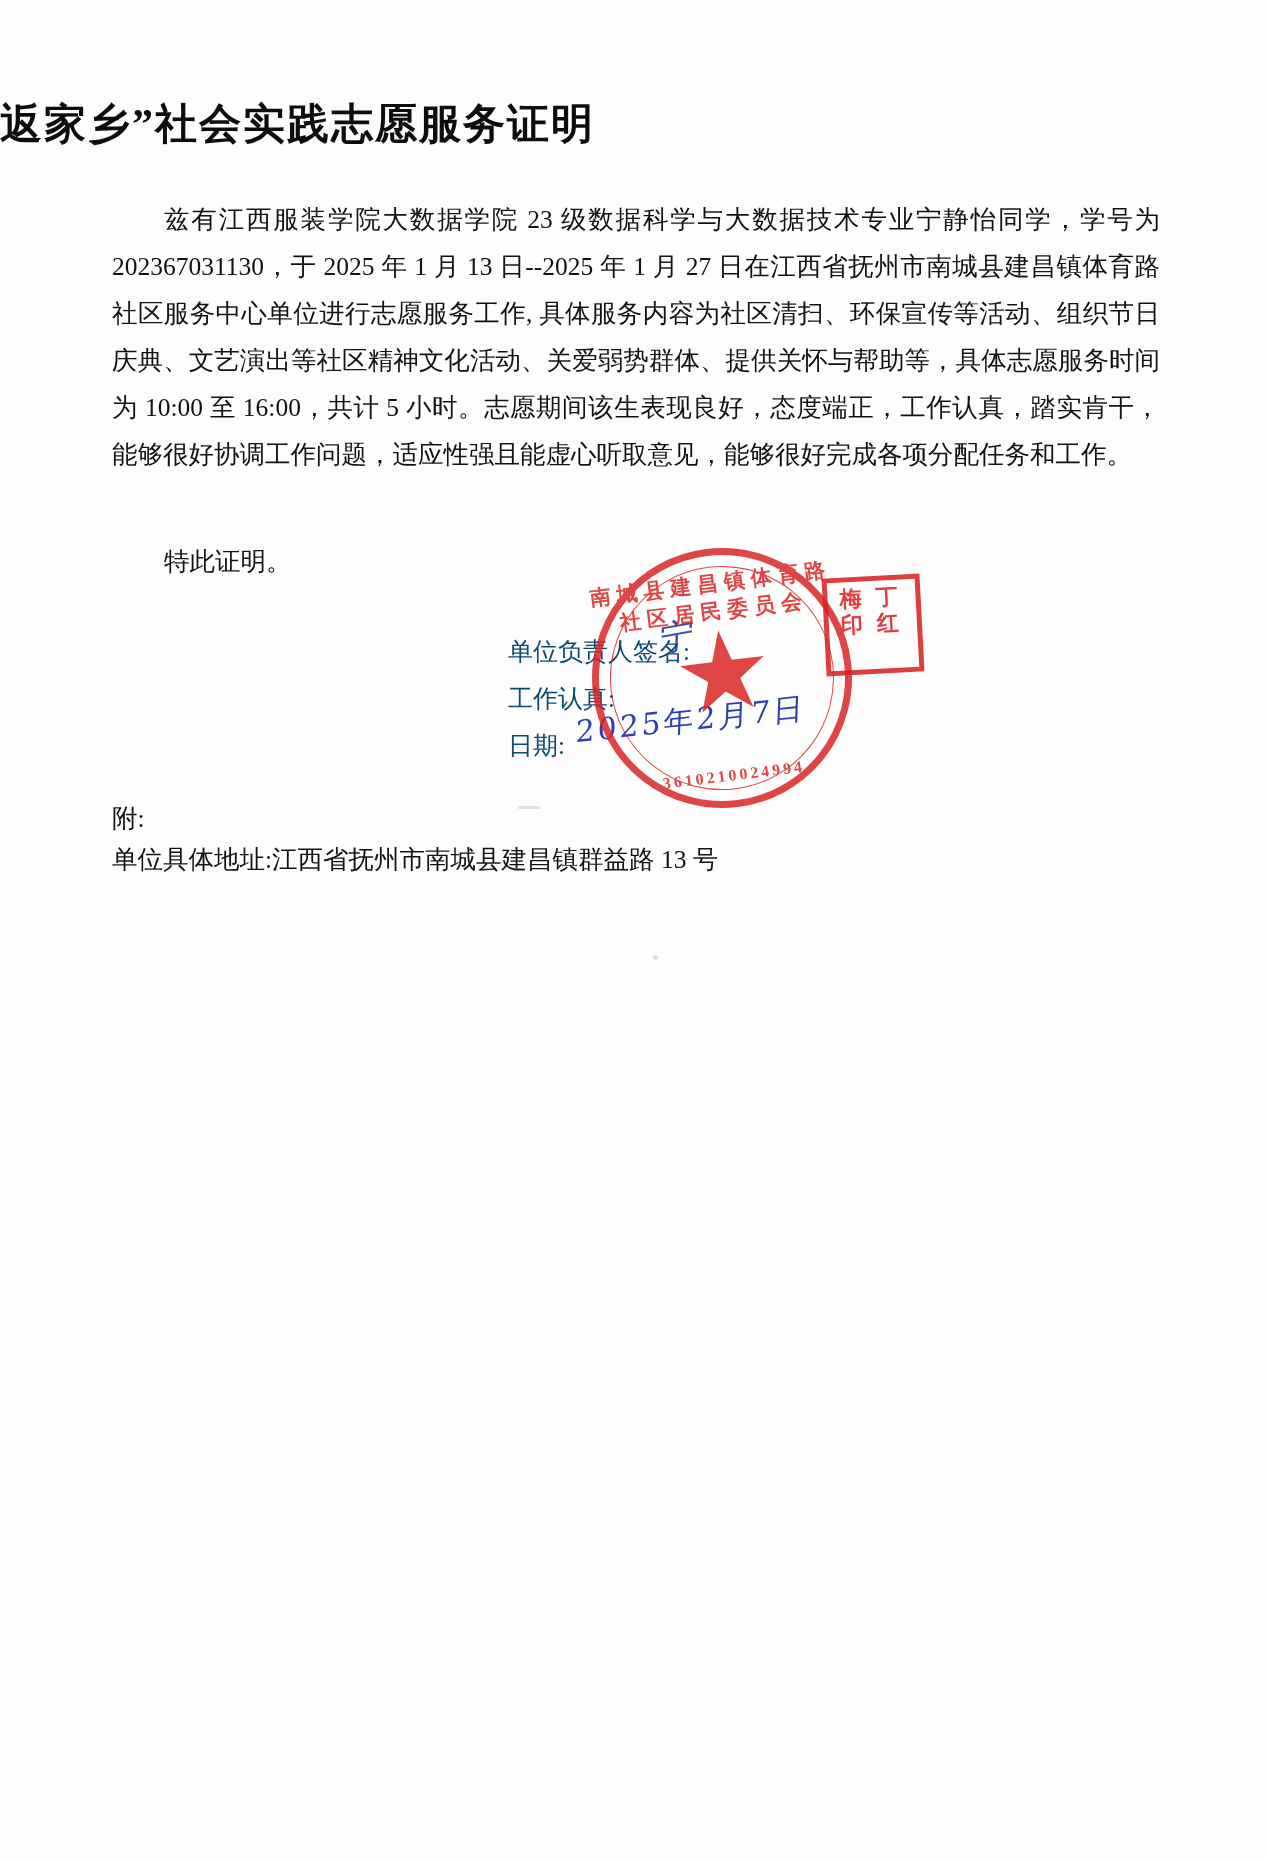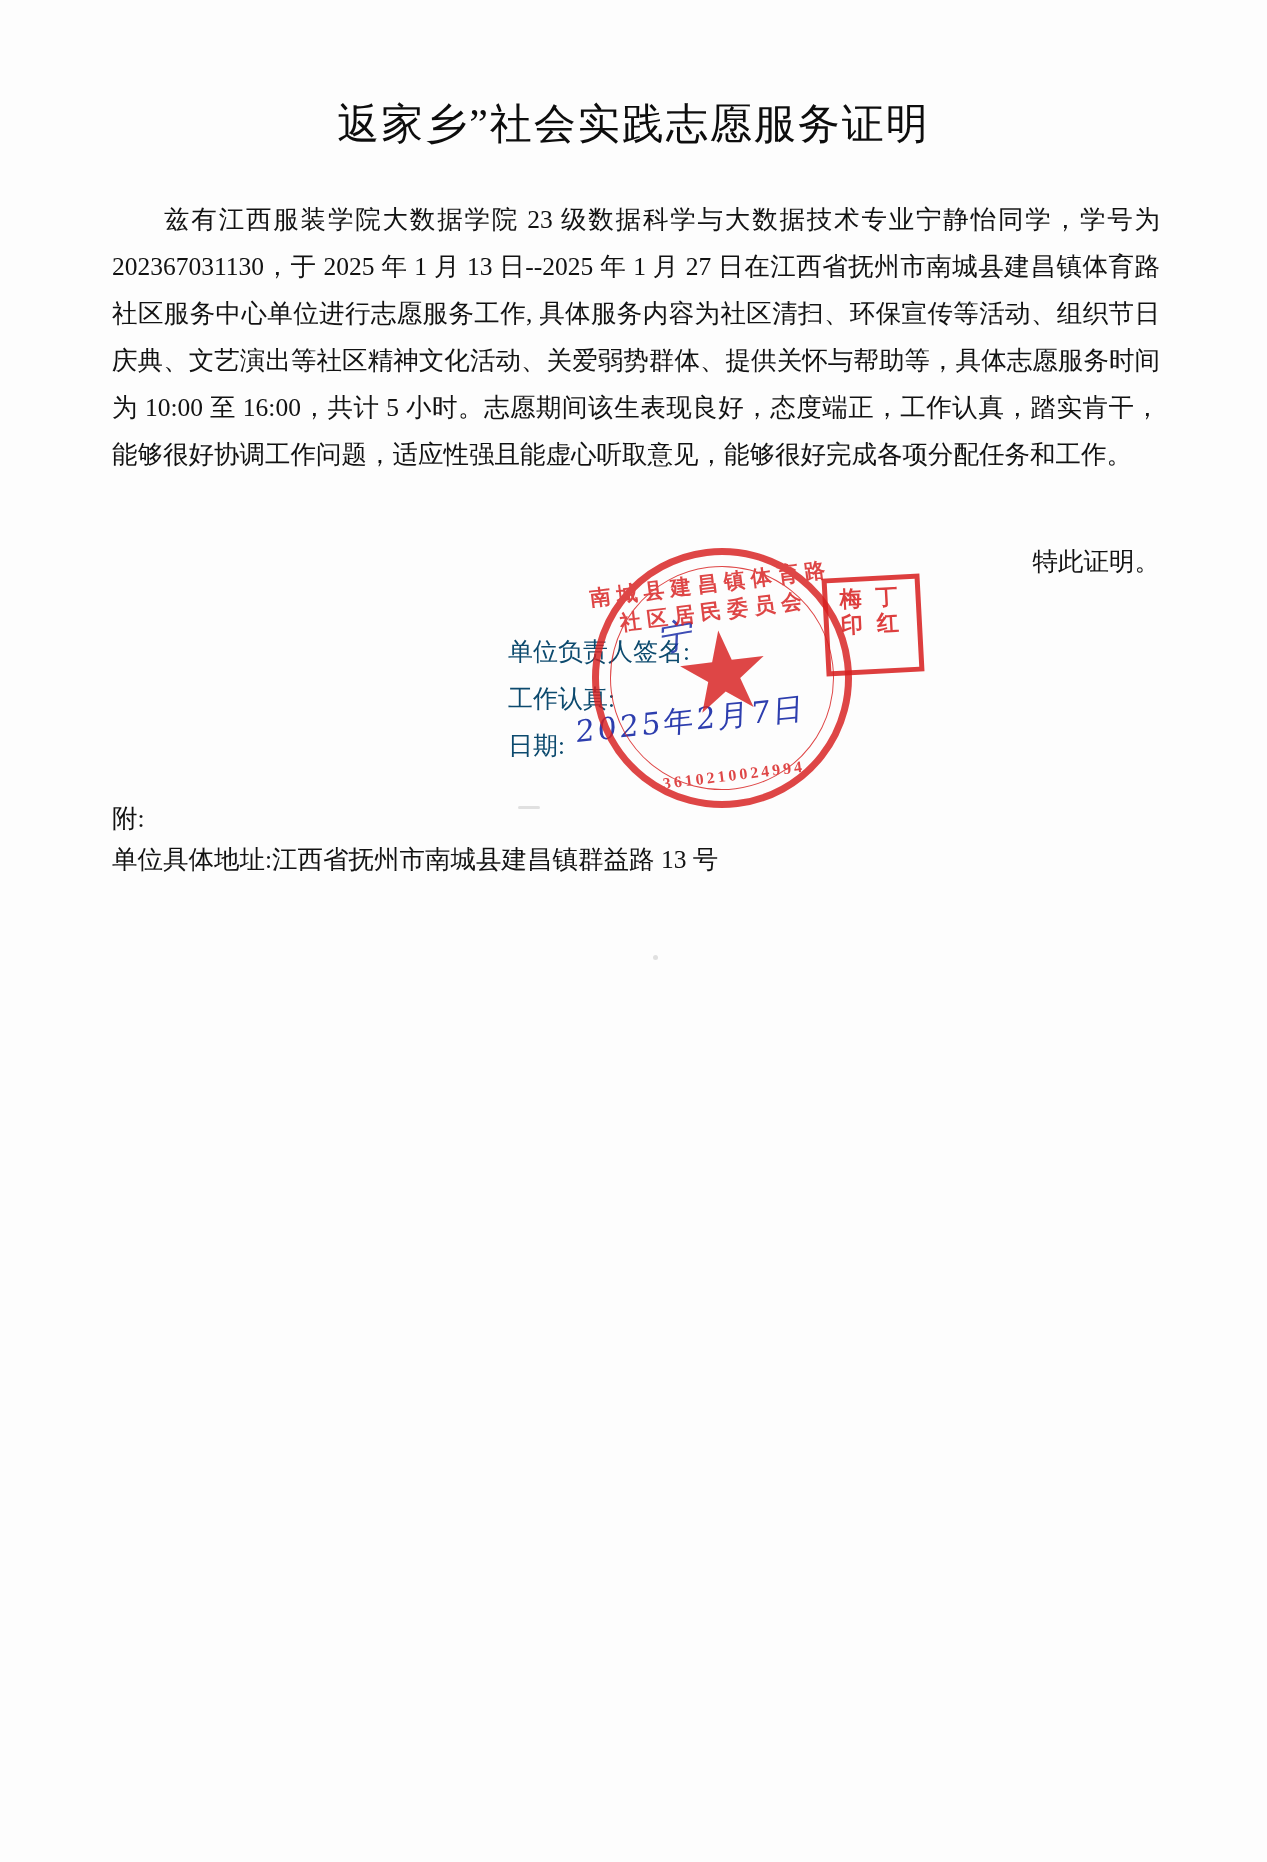--- a/index.html
+++ b/index.html
@@ -22,23 +22,23 @@
     inset: 0;
     background: #fdfdfd;
   }
 
   
   .doc-title {
     position: absolute;
     top: 96px;
     left: 0;
     width: 100%;
-    text-align: center;
+    text-align: left;
     font-size: 42px;
-    font-weight: normal;
+    font-weight: bold;
     letter-spacing: 2px;
     font-family: "Liberation Serif", "DejaVu Serif", serif;
     color: #0d0d0d;
   }
 
   
   .body-block {
     position: absolute;
     top: 196px;
     left: 112px;
@@ -57,21 +57,20 @@
 
   .closing {
     position: absolute;
     top: 540px;
     left: 112px;
     width: 1048px;
     font-size: 25.5px;
     line-height: 44px;
     text-indent: 52px;
     color: #121212;
-    text-align: right;
   }
 
   
   .sign-block {
     position: absolute;
     top: 628px;
     left: 508px;
     font-size: 25px;
     line-height: 47px;
     color: #0c4a6e;

